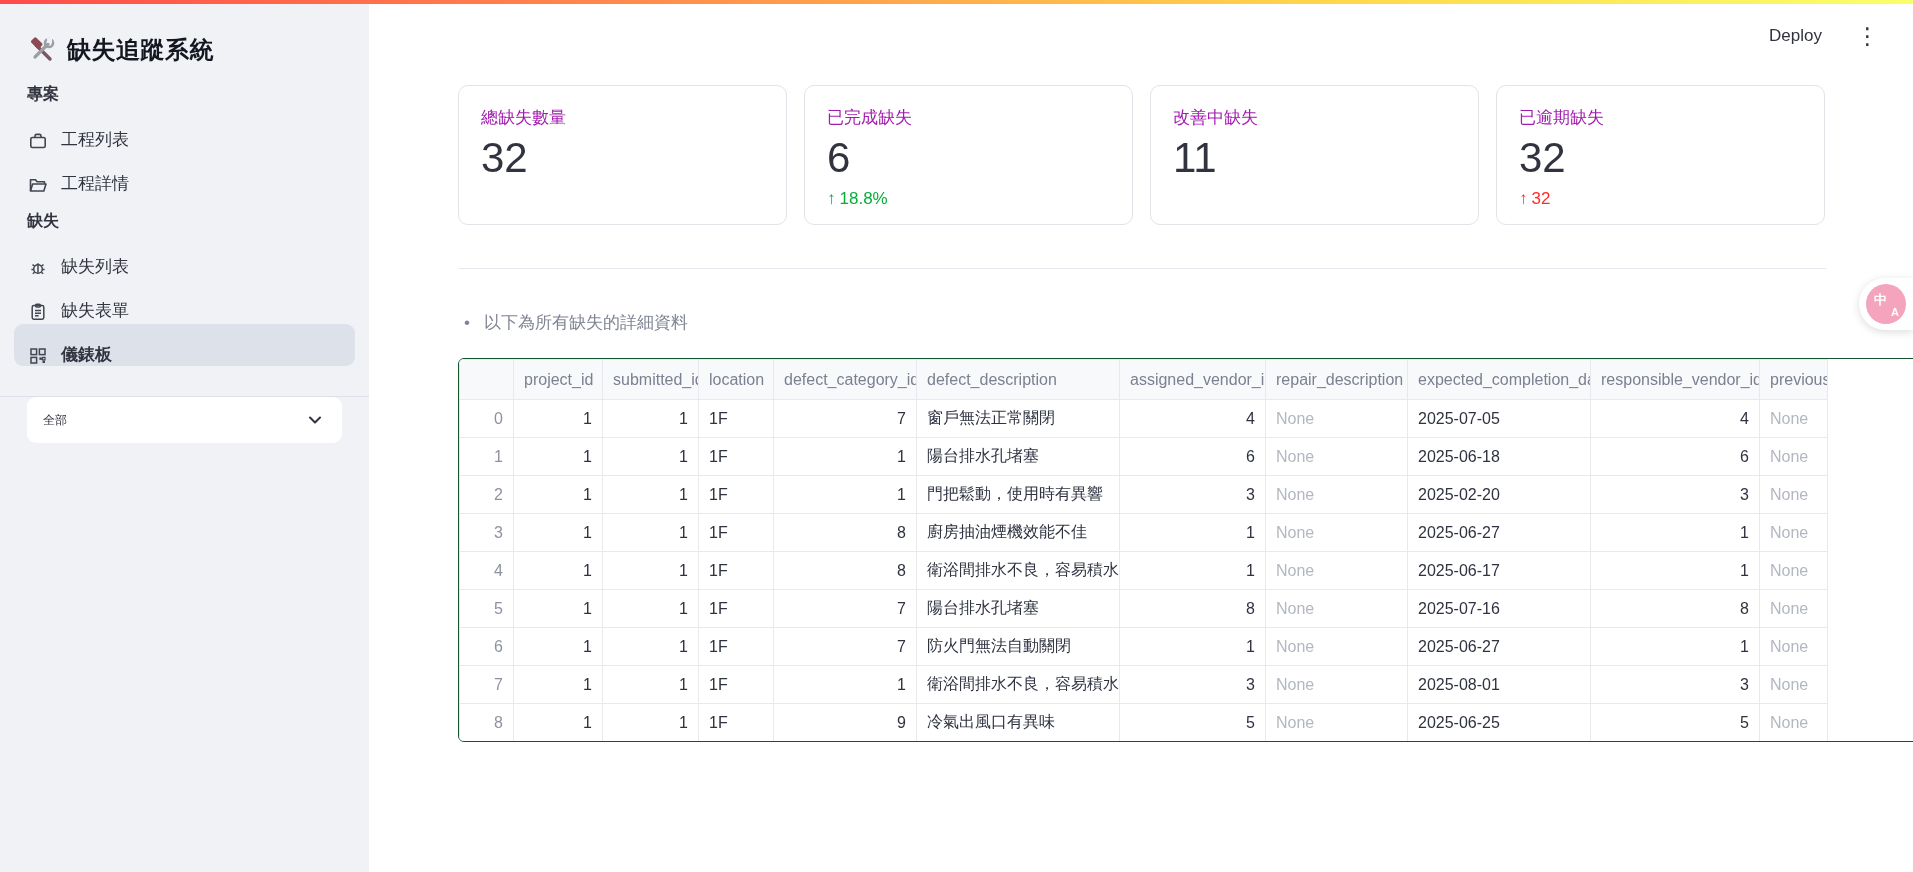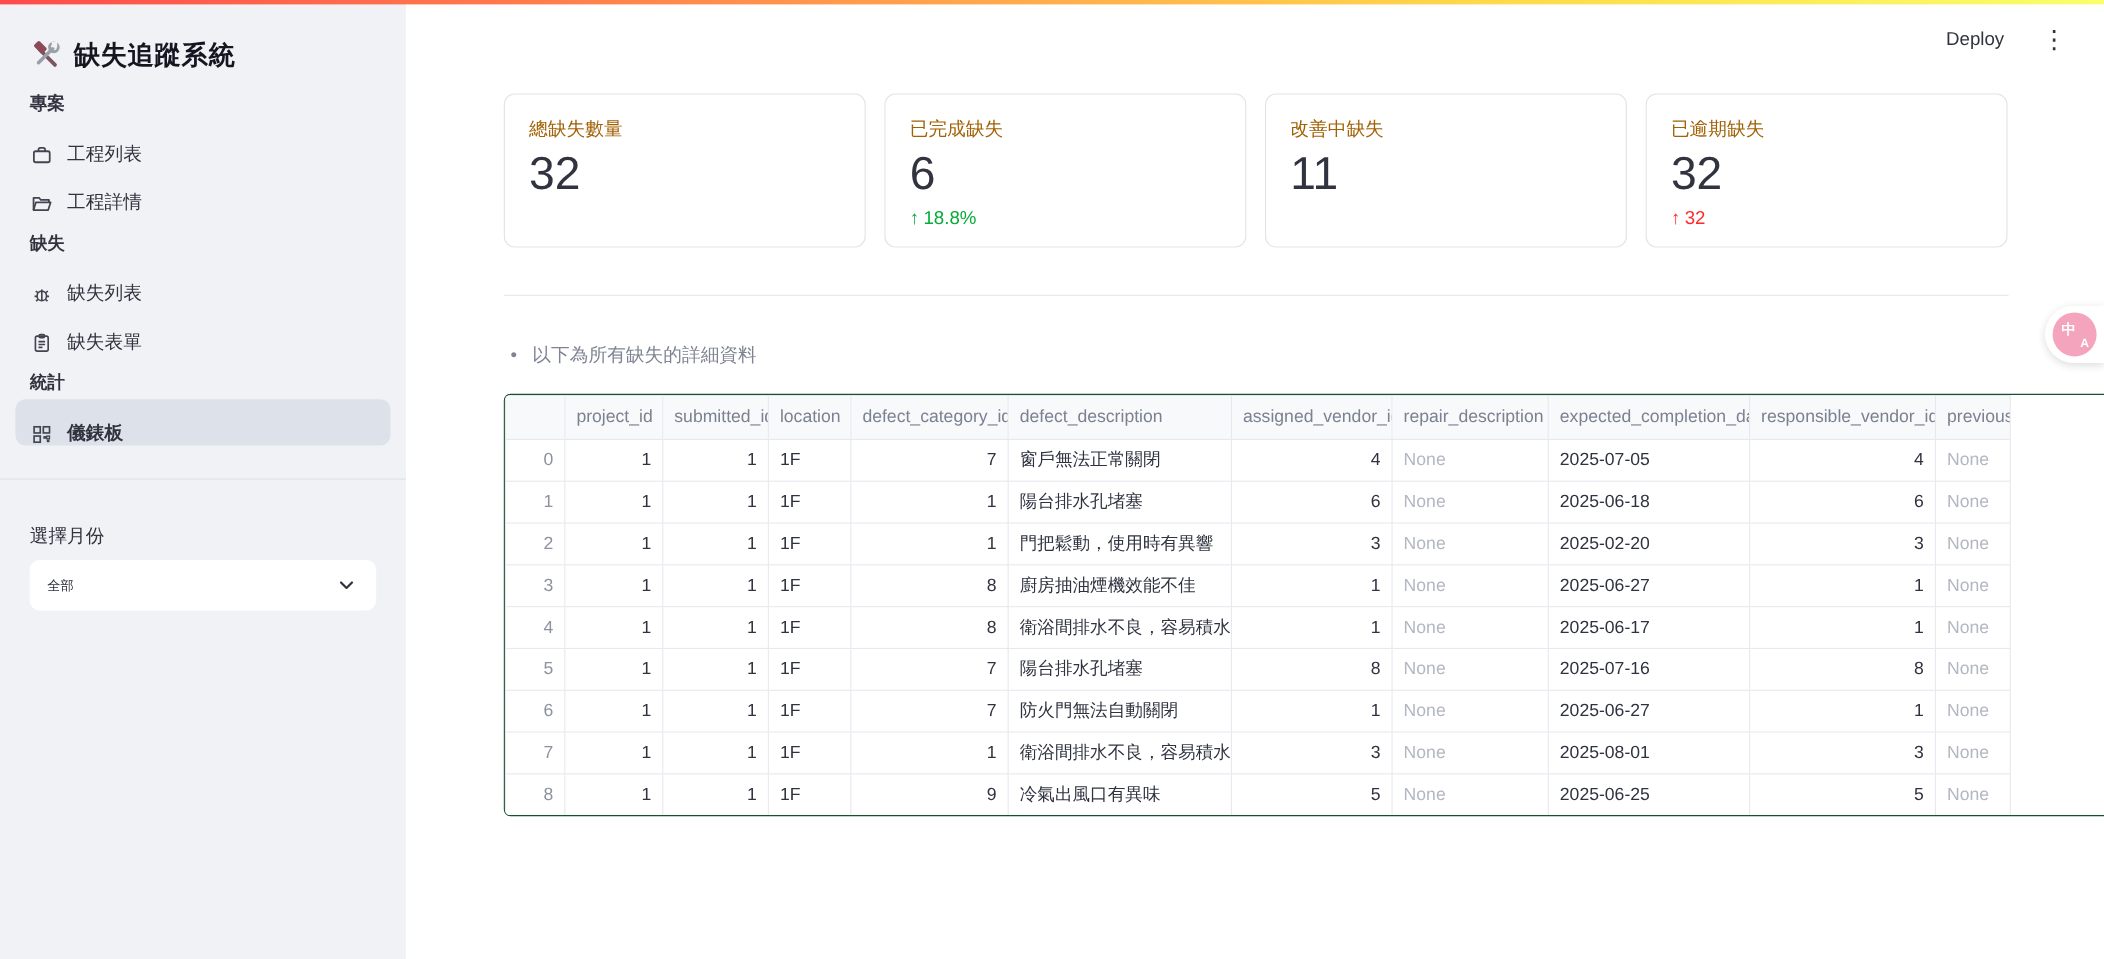--- a/index.html
+++ b/index.html
@@ -40,21 +40,21 @@
   .tabbar { margin-top:26px; display:flex; gap:42px; border-bottom:1px solid #e6e8ee; }
   .tab { display:flex; align-items:center; gap:8px; padding-bottom:13px; font-size:17px;
     color:#31333f; cursor:pointer; position:relative; }
   .tab.active { color:#ff4b4b;gap:47px; }
   .tab.active::after { content:""; position:absolute; left:0; right:0; bottom:-1px;
     height:3px; background:#ff4b4b; border-radius:2px; }
 
   .metrics { margin-top:22px; display:flex; gap:17px; }
   .metric-card { width:329px; height:140px; border:1px solid #e1e3e8; border-radius:10px;
     padding:20px 22px; background:#fff; }
-  .metric-label { font-size:17px; color:#a16207; }
+  .metric-label { font-size:17px; color:#a21caf; }
   .metric-value { font-size:42px; font-weight:400; color:#31333f; margin-top:6px; line-height:1.1; }
   .metric-delta { font-size:17px; margin-top:8px; display:flex; align-items:center; gap:4px; }
   .metric-delta.green { color:#09ab3b; }
   .metric-delta.red   { color:#ff2b2b; }
 
   .section-divider { border:none; border-top:1px solid #e6e8ee; margin-top:43px; }
 
   .note-row { margin-top:42px; display:flex; align-items:center; gap:14px;
     font-size:17px; color:#7f8493; padding-left:6px; }
   .note-bullet { font-size:17px; color:#7f8493; }
@@ -133,39 +133,37 @@
       <div class="nav-item">
         <span class="nav-icon">
           <svg width="20" height="20" viewBox="0 0 20 20" fill="none" stroke="#41454f" stroke-width="1.5">
             <rect x="4.2" y="3.6" width="11.6" height="13.6" rx="1.6"></rect>
             <rect x="7.6" y="2.2" width="4.8" height="2.8" rx="1"></rect>
             <path d="M7 8.6h6M7 11.2h6M7 13.8h3.6"></path>
           </svg>
         </span>
         <span>缺失表單</span>
       </div>
-      <div class="nav-section-label">統計</div>
       <div class="nav-item active">
         <span class="nav-icon">
           <svg width="20" height="20" viewBox="0 0 20 20">
             <g fill="none" stroke="#41454f" stroke-width="1.5">
               <rect x="3" y="3" width="5.6" height="5.6"></rect>
               <rect x="11.4" y="3" width="5.6" height="5.6"></rect>
               <rect x="3" y="11.4" width="5.6" height="5.6"></rect>
             </g>
             <rect x="11.4" y="11.4" width="2.5" height="2.5" fill="#41454f"></rect>
             <rect x="14.5" y="14.5" width="2.5" height="2.5" fill="#41454f"></rect>
             <rect x="14.5" y="11.4" width="2.5" height="2.5" fill="none" stroke="#41454f" stroke-width="1.2"></rect>
           </svg>
         </span>
         <span>儀錶板</span>
       </div>
     </nav>
   <hr class="sidebar-divider">
-  <div class="month-label">選擇月份</div>
   <div class="selectbox">
     <span>全部</span>
     <span class="nav-icon">
       <svg width="18" height="18" viewBox="0 0 18 18">
           <path d="M4 6.5 L9 11.5 L14 6.5" fill="none" stroke="#31333f" stroke-width="2" stroke-linecap="round" stroke-linejoin="round"></path>
         </svg>
     </span>
   </div>
 </aside>
 

